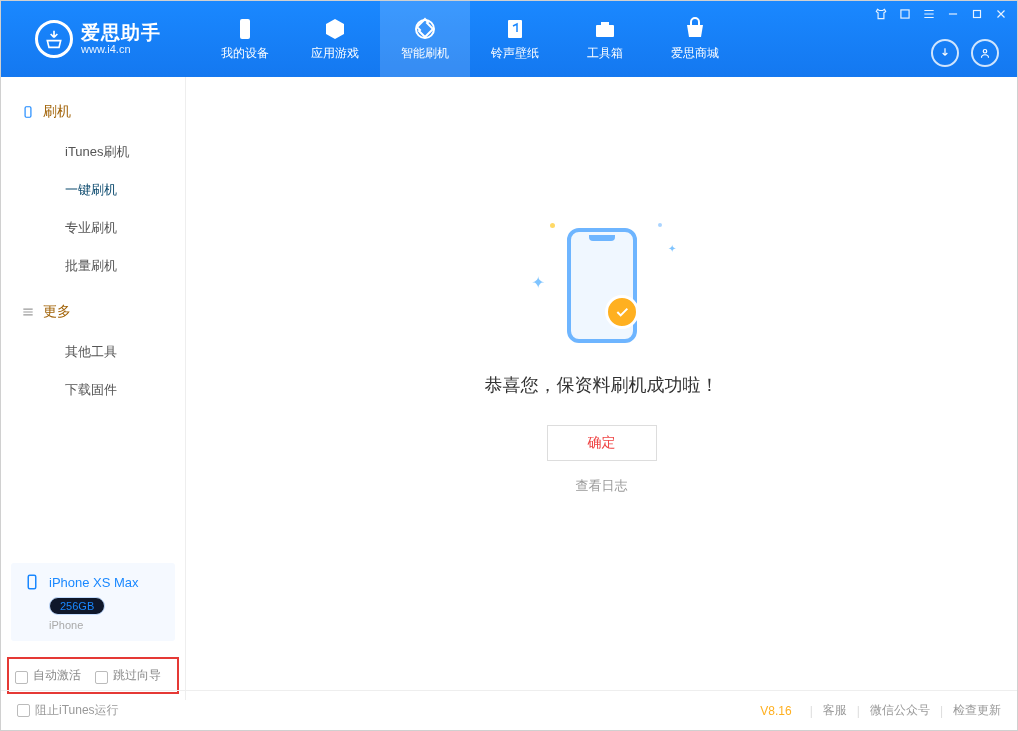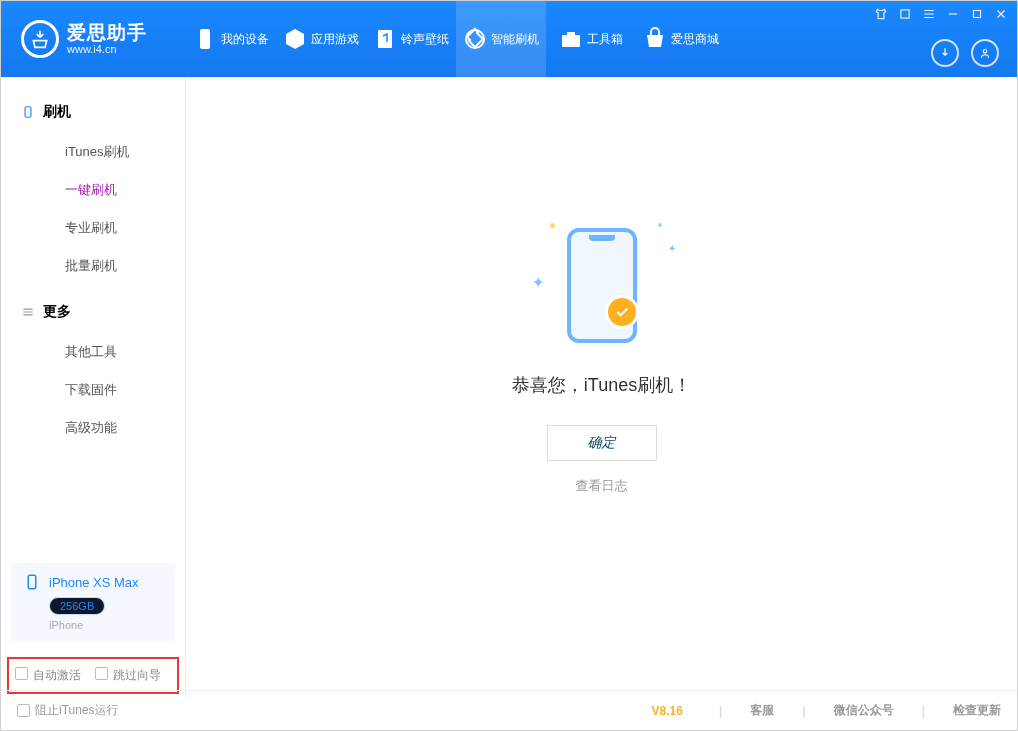--- a/index.html
+++ b/index.html
@@ -1,85 +1,85 @@
 <!DOCTYPE html>
 <html><head>
 <meta charset="utf-8">
 <style>
 * { margin: 0; padding: 0; box-sizing: border-box; font-family: "Microsoft YaHei", sans-serif; }
 body { background: #fff; width: 1018px; height: 731px; overflow: hidden; border: 1px solid #d0d0d0; position: relative; }
 
 
-.header { height: 76px; background: linear-gradient(180deg, #1a88ff 0%, #1478f0 100%); display: flex; color: #fff; position: relative; }
+.header { height: 76px; background: linear-gradient(180deg, #1a88ff 0%, #1478f0 100%); display: flex; color: #fff; position: relative; padding-left: 14px; }
 .logo-area { display: flex; align-items: center; padding-left: 20px; width: 185px; }
 .logo-circle { width: 38px; height: 38px; border: 3px solid #fff; border-radius: 50%; display: flex; align-items: center; justify-content: center; margin-right: 8px; }
 .logo-circle svg { width: 20px; height: 20px; }
 .logo-text { display: flex; flex-direction: column; line-height: 1.1; }
 .logo-title { font-size: 19px; font-weight: bold; letter-spacing: 1px; }
 .logo-sub { font-size: 11px; opacity: 0.9; }
 
 .nav-tabs { display: flex; height: 100%; }
-.nav-tab { width: 90px; display: flex; flex-direction: row; align-items: center; justify-content: center; font-size: 12px; cursor: pointer; gap: 4px; }
+.nav-tab { width: 90px; display: flex; flex-direction: column; align-items: center; justify-content: center; font-size: 12px; cursor: pointer; gap: 4px; }
 .nav-tab.active { background: rgba(255,255,255,0.15); }
 .nav-tab svg { width: 24px; height: 24px; }
 
 .header-right { position: absolute; right: 8px; top: 5px; display: flex; gap: 8px; align-items: center; }
 .hr-icon { width: 16px; height: 16px; color: #fff; opacity: 0.9; cursor: pointer; display: flex; align-items: center; justify-content: center; }
 .hr-icon svg { width: 14px; height: 14px; }
 
 .header-circles { position: absolute; right: 18px; bottom: 10px; display: flex; gap: 12px; }
 .circle-btn { width: 28px; height: 28px; border: 2px solid rgba(255,255,255,0.8); border-radius: 50%; display: flex; align-items: center; justify-content: center; cursor: pointer; }
 .circle-btn svg { width: 14px; height: 14px; stroke: #fff; fill: none; }
 
 
 .main { display: flex; height: calc(100% - 76px - 30px); }
 .sidebar { width: 185px; border-right: 1px solid #eee; padding-top: 18px; display: flex; flex-direction: column; }
-.side-section-title { display: flex; align-items: center; gap: 8px; padding: 8px 20px; font-size: 14px; color: #000000; font-weight: 700; }
+.side-section-title { display: flex; align-items: center; gap: 8px; padding: 8px 20px; font-size: 14px; color: #a16207; font-weight: 400; }
 .side-section-title svg { width: 14px; height: 14px; }
 .side-items { padding: 4px 0 10px 0; }
 .side-item { padding: 10px 20px 10px 64px; font-size: 13px; color: #555; cursor: pointer; }
-.side-item.active { color: #a21caf; }
+.side-item.active { color: #0c4a6e; }
 .side-spacer { flex: 1; }
 
 .side-status-box { margin: 4px 10px; background: #f5f9ff; border-radius: 3px; padding: 10px 12px; display: flex; align-items: center; gap: 8px; font-size: 13px; color: #333; }
 .side-status-box svg { width: 18px; height: 18px; }
 
 .side-device-box { margin: 4px 10px 10px 10px; background: #f5f9ff; border-radius: 3px; padding: 10px 12px; }
 .dev-row1 { display: flex; align-items: center; gap: 8px; }
 .dev-row1 svg { width: 18px; height: 18px; }
 .dev-name { font-size: 13px; color: #1a88ff; font-weight: 500; }
 .dev-badge { display: inline-block; margin-top: 6px; margin-left: 26px; padding: 2px 10px; background: #0f172a; border: 1px solid #c4ddff; border-radius: 10px; font-size: 11px; color: #1a88ff; }
 .dev-type { margin-left: 26px; margin-top: 4px; font-size: 11px; color: #aaa; }
 
 .side-checks { border: 2px solid #e53935; margin: 6px; padding: 8px 6px; display: flex; gap: 14px; align-items: center; }
-.chk { display: flex; align-items: flex-start; gap: 5px; font-size: 12px; color: #888; cursor: pointer; }
+.chk { display: flex; align-items: flex-end; gap: 5px; font-size: 12px; color: #888; cursor: pointer; }
 .chk-box { width: 13px; height: 13px; border: 1px solid #bbb; border-radius: 2px; }
 
 
 .content { flex: 1; display: flex; flex-direction: column; align-items: center; justify-content: center; padding-bottom: 60px; }
 .illus { position: relative; width: 140px; height: 120px; margin-bottom: 30px; }
 .phone-body { position: absolute; left: 35px; top: 5px; width: 70px; height: 115px; border: 4px solid #6eb5ff; border-radius: 12px; background: #f0f7ff; }
 .phone-notch { position: absolute; left: 50%; top: 3px; transform: translateX(-50%); width: 26px; height: 6px; background: #6eb5ff; border-radius: 0 0 4px 4px; }
 .check-badge { position: absolute; right: -6px; bottom: 10px; width: 34px; height: 34px; background: #ffb020; border-radius: 50%; display: flex; align-items: center; justify-content: center; border: 3px solid #fff; }
 .check-badge svg { width: 16px; height: 16px; }
 .spark { position: absolute; color: #7fc4ff; font-size: 16px; }
 .spark.s1 { left: 0; top: 50px; }
 .spark.s2 { right: -5px; top: 20px; font-size: 10px; }
 .dot { position: absolute; width: 5px; height: 5px; background: #ffd966; border-radius: 50%; }
 .dot.d1 { left: 18px; top: 0; }
 .dot.d2 { right: 10px; top: 0; width: 4px; height: 4px; background: #aad4ff; }
 
 .result-text { font-size: 18px; color: #333; margin-bottom: 28px; }
-.ok-btn { padding: 8px 40px; border: 1px solid #ddd; background: #fff; font-size: 14px; color: #0c4a6e; cursor: pointer; margin-bottom: 16px; font-style: italic; }
+.ok-btn { padding: 8px 40px; border: 1px solid #ddd; background: #fff; font-size: 14px; color: #ef4444; cursor: pointer; margin-bottom: 16px; }
 .log-link { font-size: 13px; color: #999; cursor: pointer; }
 
 
 .footer { position: absolute; bottom: 0; left: 0; right: 0; height: 40px; border-top: 1px solid #eee; display: flex; align-items: center; padding: 0 16px; font-size: 12px; color: #999; }
 .footer-chk { display: flex; align-items: center; gap: 5px; cursor: pointer; }
-.footer-right { margin-left: auto; display: flex; align-items: center; gap: 28px; font-weight: bold; }
+.footer-right { margin-left: auto; display: flex; align-items: center; gap: 10px; }
 .footer-link { color: #999; cursor: pointer; }
 .footer-divider { color: #ddd; }
 .version { color: #ffb020; margin-right: 8px; }
 </style>
 </head>
 <body>
 
 <div class="header">
   <div class="logo-area">
     <div class="logo-circle">
@@ -99,33 +99,33 @@
           <rect x="7" y="2" width="10" height="20" rx="2"></rect>
         </svg>
       <span>我的设备</span>
     </div>
     <div class="nav-tab">
       <svg viewBox="0 0 24 24" fill="#fff">
           <path d="M12 2l9 5v10l-9 5-9-5V7z"></path>
         </svg>
       <span>应用游戏</span>
     </div>
-    <div class="nav-tab">
-      <svg viewBox="0 0 24 24" fill="#fff">
-          <rect x="5" y="3" width="14" height="18" rx="1"></rect>
-          <path d="M10 9l4-2v8" stroke="#1a88ff" stroke-width="1.5" fill="none"></path>
-        </svg>
-      <span>铃声壁纸</span>
-    </div>
     <div class="nav-tab active">
       <svg viewBox="0 0 24 24" fill="none" stroke="#fff" stroke-width="2">
           <path d="M12 2l3 3-1 1 6 6-8 8-6-6 1-1-3-3z"></path>
           <circle cx="12" cy="12" r="9"></circle>
         </svg>
       <span>智能刷机</span>
+    </div>
+    <div class="nav-tab">
+      <svg viewBox="0 0 24 24" fill="#fff">
+          <rect x="5" y="3" width="14" height="18" rx="1"></rect>
+          <path d="M10 9l4-2v8" stroke="#1a88ff" stroke-width="1.5" fill="none"></path>
+        </svg>
+      <span>铃声壁纸</span>
     </div>
     <div class="nav-tab">
       <svg viewBox="0 0 24 24" fill="#fff">
           <rect x="3" y="8" width="18" height="12" rx="1"></rect>
           <rect x="8" y="5" width="8" height="3"></rect>
         </svg>
       <span>工具箱</span>
     </div>
     <div class="nav-tab">
       <svg viewBox="0 0 24 24" fill="#fff">
@@ -201,21 +201,20 @@
 
     <div class="side-section-title">
       <svg viewBox="0 0 24 24" stroke="#999" stroke-width="2">
           <path d="M4 7h16M4 12h16M4 17h16"></path>
         </svg>
       <span>更多</span>
     </div>
     <div class="side-items">
       <div class="side-item">其他工具</div>
       <div class="side-item">下载固件</div>
-      <div class="side-item">高级功能</div>
     </div>
 
     <div class="side-spacer"></div>
 
 
     <div class="side-device-box">
       <div class="dev-row1">
         <svg viewBox="0 0 24 24" fill="none" stroke="#1a88ff" stroke-width="2">
             <rect x="7" y="3" width="10" height="18" rx="2"></rect>
           </svg>
@@ -245,21 +244,21 @@
       <div class="spark s2">✦</div>
       <div class="phone-body">
         <div class="phone-notch"></div>
         <div class="check-badge">
           <svg viewBox="0 0 24 24" fill="none" stroke="#fff" stroke-width="3">
               <path d="M5 12l5 5L20 7"></path>
             </svg>
         </div>
       </div>
     </div>
-    <div class="result-text">恭喜您，iTunes刷机！</div>
+    <div class="result-text">恭喜您，保资料刷机成功啦！</div>
     <button class="ok-btn">确定</button>
     <span class="log-link">查看日志</span>
   </div>
 </div>
 
 <div class="footer">
   <label class="footer-chk">
     <span class="chk-box"></span>
     <span>阻止iTunes运行</span>
   </label>

